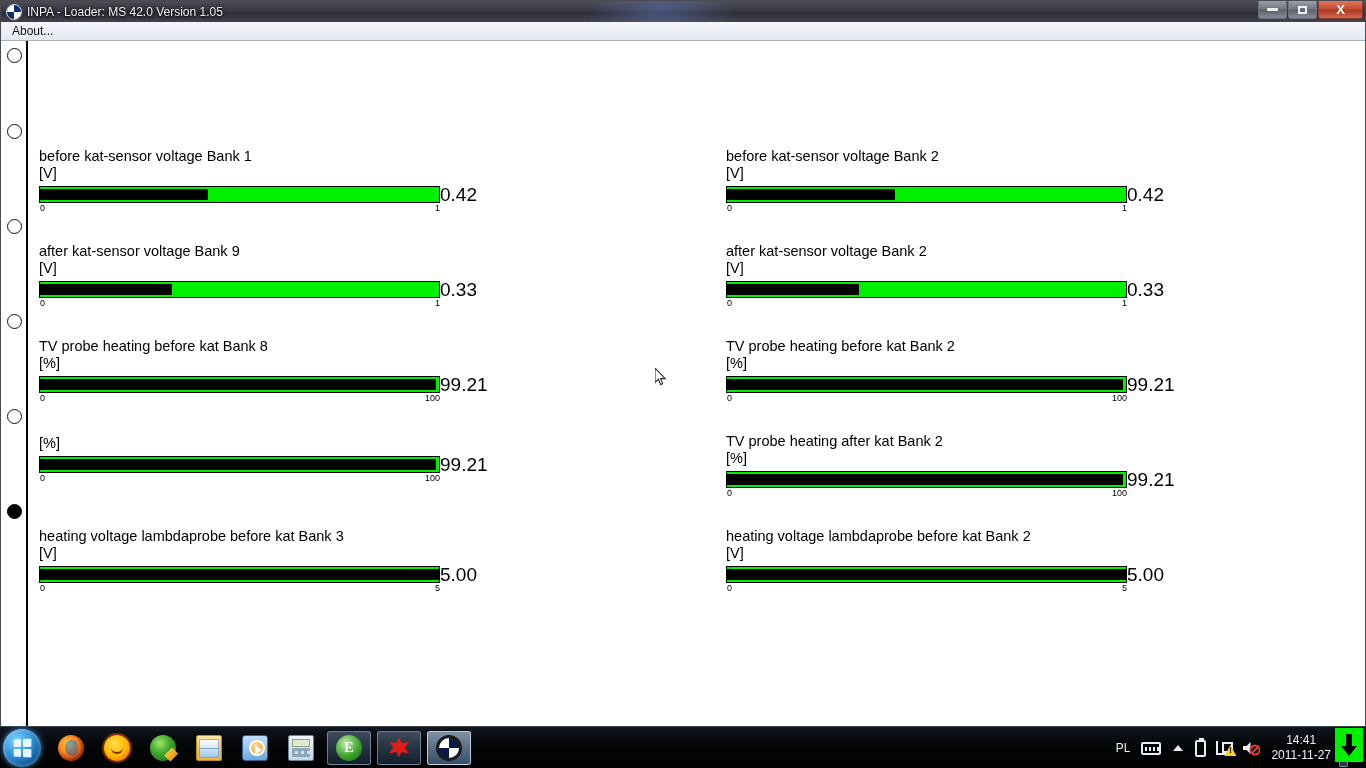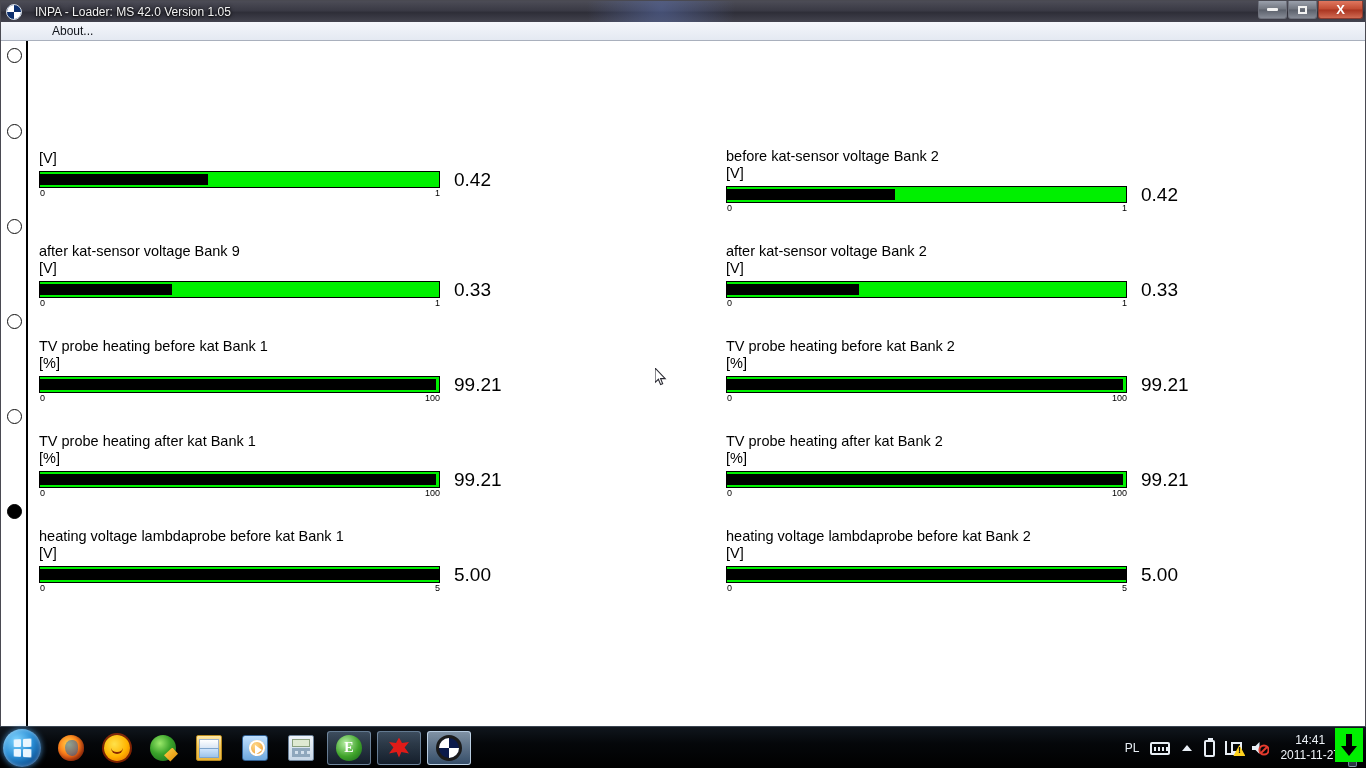--- a/index.html
+++ b/index.html
@@ -29,21 +29,20 @@
 
   
   .titlebar {
     position: relative;
     height: 21px;
     background: linear-gradient(to bottom, #4c4c56 0%, #3a3a45 45%, #2e2e38 55%, #43434e 100%);
     display: flex;
     align-items: center;
     padding-left: 5px;
     overflow: hidden;
-    gap: 8px;
   }
   .titlebar::after {
     content: "";
     position: absolute;
     left: 560px; top: -28px;
     width: 200px; height: 70px;
     border-radius: 50%;
     background: radial-gradient(circle, rgba(90,110,170,0.55) 0%, rgba(60,70,110,0.0) 70%);
     pointer-events: none;
   }
@@ -99,21 +98,20 @@
   .tb-glyph-max { width: 9px; height: 8px; border: 2px solid #f2f2f2; }
   .tb-glyph-close { color: #fff; font-size: 13px; font-weight: bold; line-height: 1; }
 
   
   .menubar {
     height: 19px;
     background: linear-gradient(to bottom, #f4f6fb 0%, #e4e9f2 100%);
     border-bottom: 1px solid #a9b0bd;
     display: flex;
     align-items: center;
-    padding-left: 40px;
   }
   .menu-item {
     font-size: 12px;
     color: #10131a;
     padding: 1px 8px 2px 8px;
     margin-left: 3px;
   }
 
   
   .client {
@@ -206,21 +204,20 @@
     top: 0;
     font-size: 9px;
     color: #000;
     line-height: 11px;
   }
   .g-min { left: 1px; }
   .g-max { right: 0px; }
   .g-value {
     font-size: 19px;
     color: #000;
-    margin-left: 14px;
     line-height: 17px;
     white-space: nowrap;
   }
 
   
   .cursor {
     position: absolute;
     left: 627px; top: 327px;
     width: 12px; height: 19px;
     pointer-events: none;
@@ -431,21 +428,21 @@
     border: 3px solid #1b1b1b;
     overflow: hidden;
   }
   .ic-bmw i { position: absolute; width: 50%; height: 50%; display:block; }
   .ic-bmw i:nth-child(1){ left:0; top:0; background:#fff; }
   .ic-bmw i:nth-child(2){ right:0; bottom:0; background:#fff; }
 
   
   .tray {
     position: absolute;
-    right: 5px; top: 0;
+    right: 14px; top: 0;
     height: 42px;
     display: flex;
     align-items: center;
     padding-right: 4px;
   }
   .tray-text { color: #e8eef5; font-size: 12px; margin: 0 6px; }
   .tray-ic { width: 18px; height: 18px; margin: 0 5px; position: relative; }
   .tray-kbd {
     border: 2px solid #e8eef5; border-radius: 2px;
     width: 20px; height: 13px;
@@ -543,20 +540,21 @@
         <div class="rail-dot filled" style="top:463px"></div>
       </div>
 
       <div class="panel">
 
         <div class="columns">
 
           <div class="col col-left">
 
             <div class="gauge">
+              <div class="g-label">before kat-sensor voltage Bank 1</div>
               <div class="g-unit">[V]</div>
               <div class="g-row">
                 <div class="g-barwrap">
                   <div class="g-bar">
                     <div class="g-fill" style="width: 42%;"></div>
                   </div>
                   <div class="g-scale">
                     <span class="g-min">0</span>
                     <span class="g-max">1</span>
                   </div>
@@ -576,55 +574,54 @@
                   <div class="g-scale">
                     <span class="g-min">0</span>
                     <span class="g-max">1</span>
                   </div>
                 </div>
                 <div class="g-value">0.33</div>
               </div>
             </div>
 
             <div class="gauge">
-              <div class="g-label">TV probe heating before kat Bank 1</div>
+              <div class="g-label">TV probe heating before kat Bank 8</div>
               <div class="g-unit">[%]</div>
               <div class="g-row">
                 <div class="g-barwrap">
                   <div class="g-bar">
                     <div class="g-fill" style="width: 99.21%;"></div>
                   </div>
                   <div class="g-scale">
                     <span class="g-min">0</span>
                     <span class="g-max">100</span>
                   </div>
                 </div>
                 <div class="g-value">99.21</div>
               </div>
             </div>
 
             <div class="gauge">
-              <div class="g-label">TV probe heating after kat Bank 1</div>
               <div class="g-unit">[%]</div>
               <div class="g-row">
                 <div class="g-barwrap">
                   <div class="g-bar">
                     <div class="g-fill" style="width: 99.21%;"></div>
                   </div>
                   <div class="g-scale">
                     <span class="g-min">0</span>
                     <span class="g-max">100</span>
                   </div>
                 </div>
                 <div class="g-value">99.21</div>
               </div>
             </div>
 
             <div class="gauge">
-              <div class="g-label">heating voltage lambdaprobe before kat Bank 1</div>
+              <div class="g-label">heating voltage lambdaprobe before kat Bank 3</div>
               <div class="g-unit">[V]</div>
               <div class="g-row">
                 <div class="g-barwrap">
                   <div class="g-bar">
                     <div class="g-fill" style="width: 100%;"></div>
                   </div>
                   <div class="g-scale">
                     <span class="g-min">0</span>
                     <span class="g-max">5</span>
                   </div>

